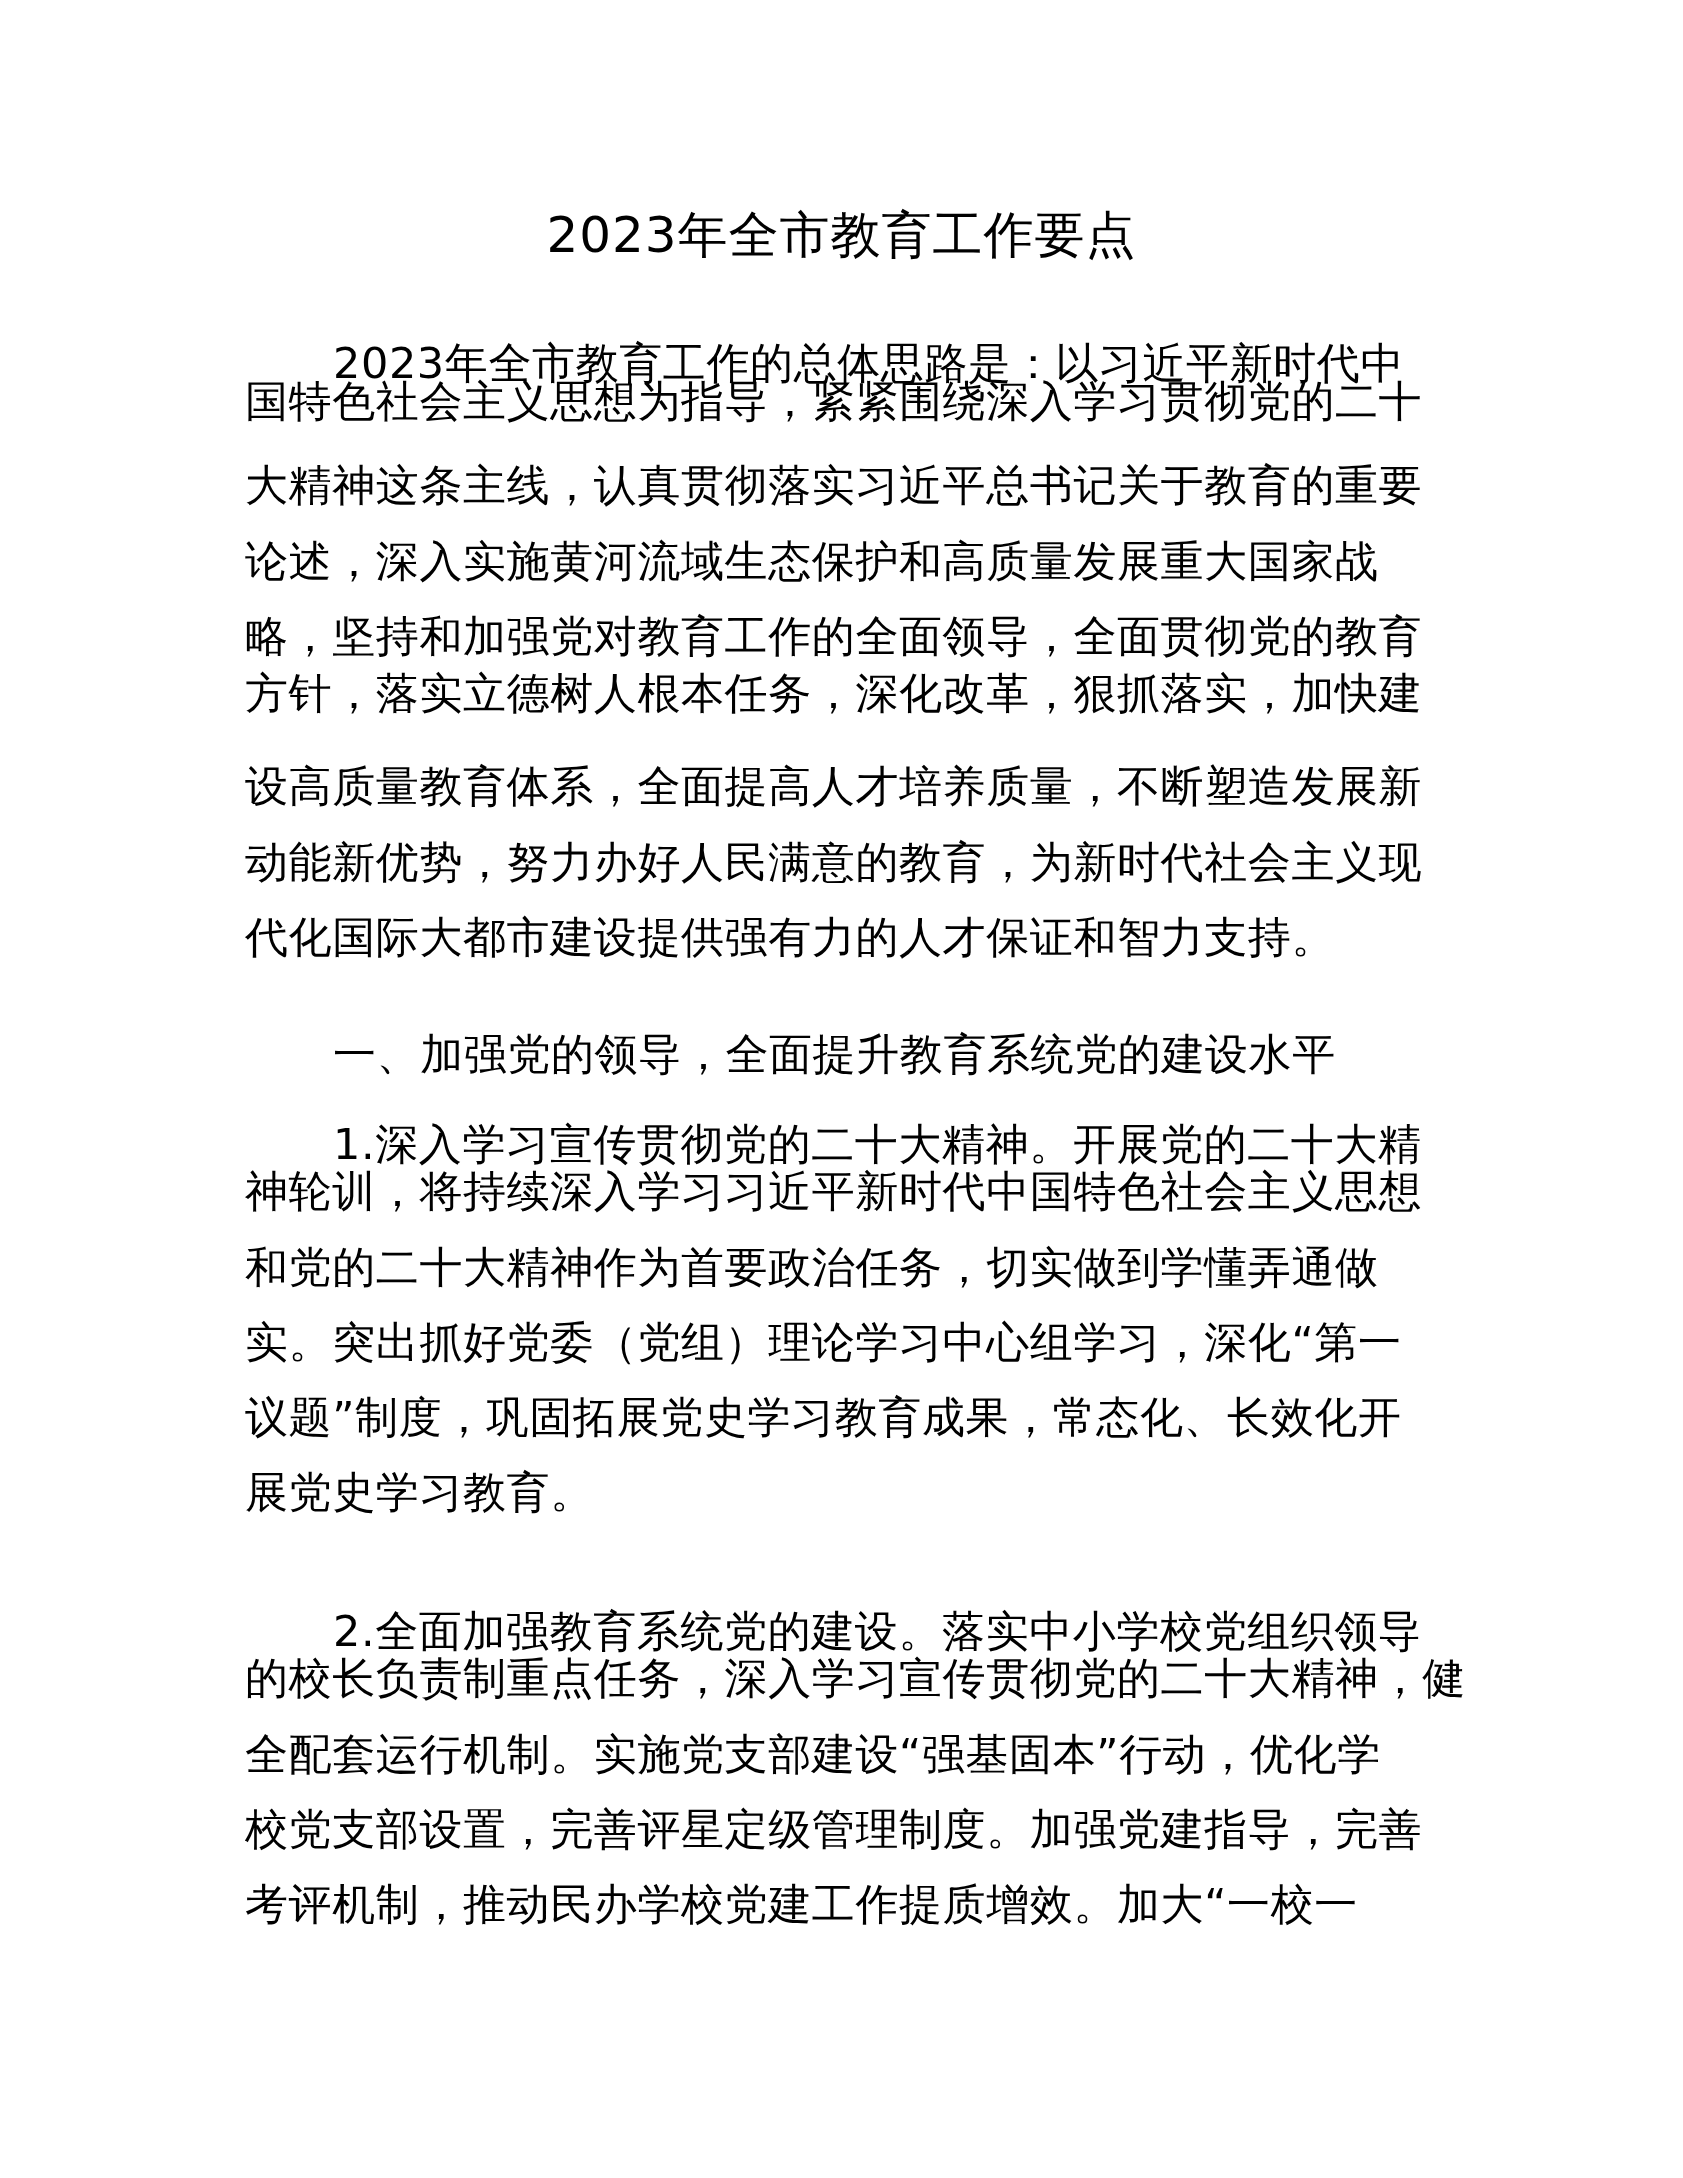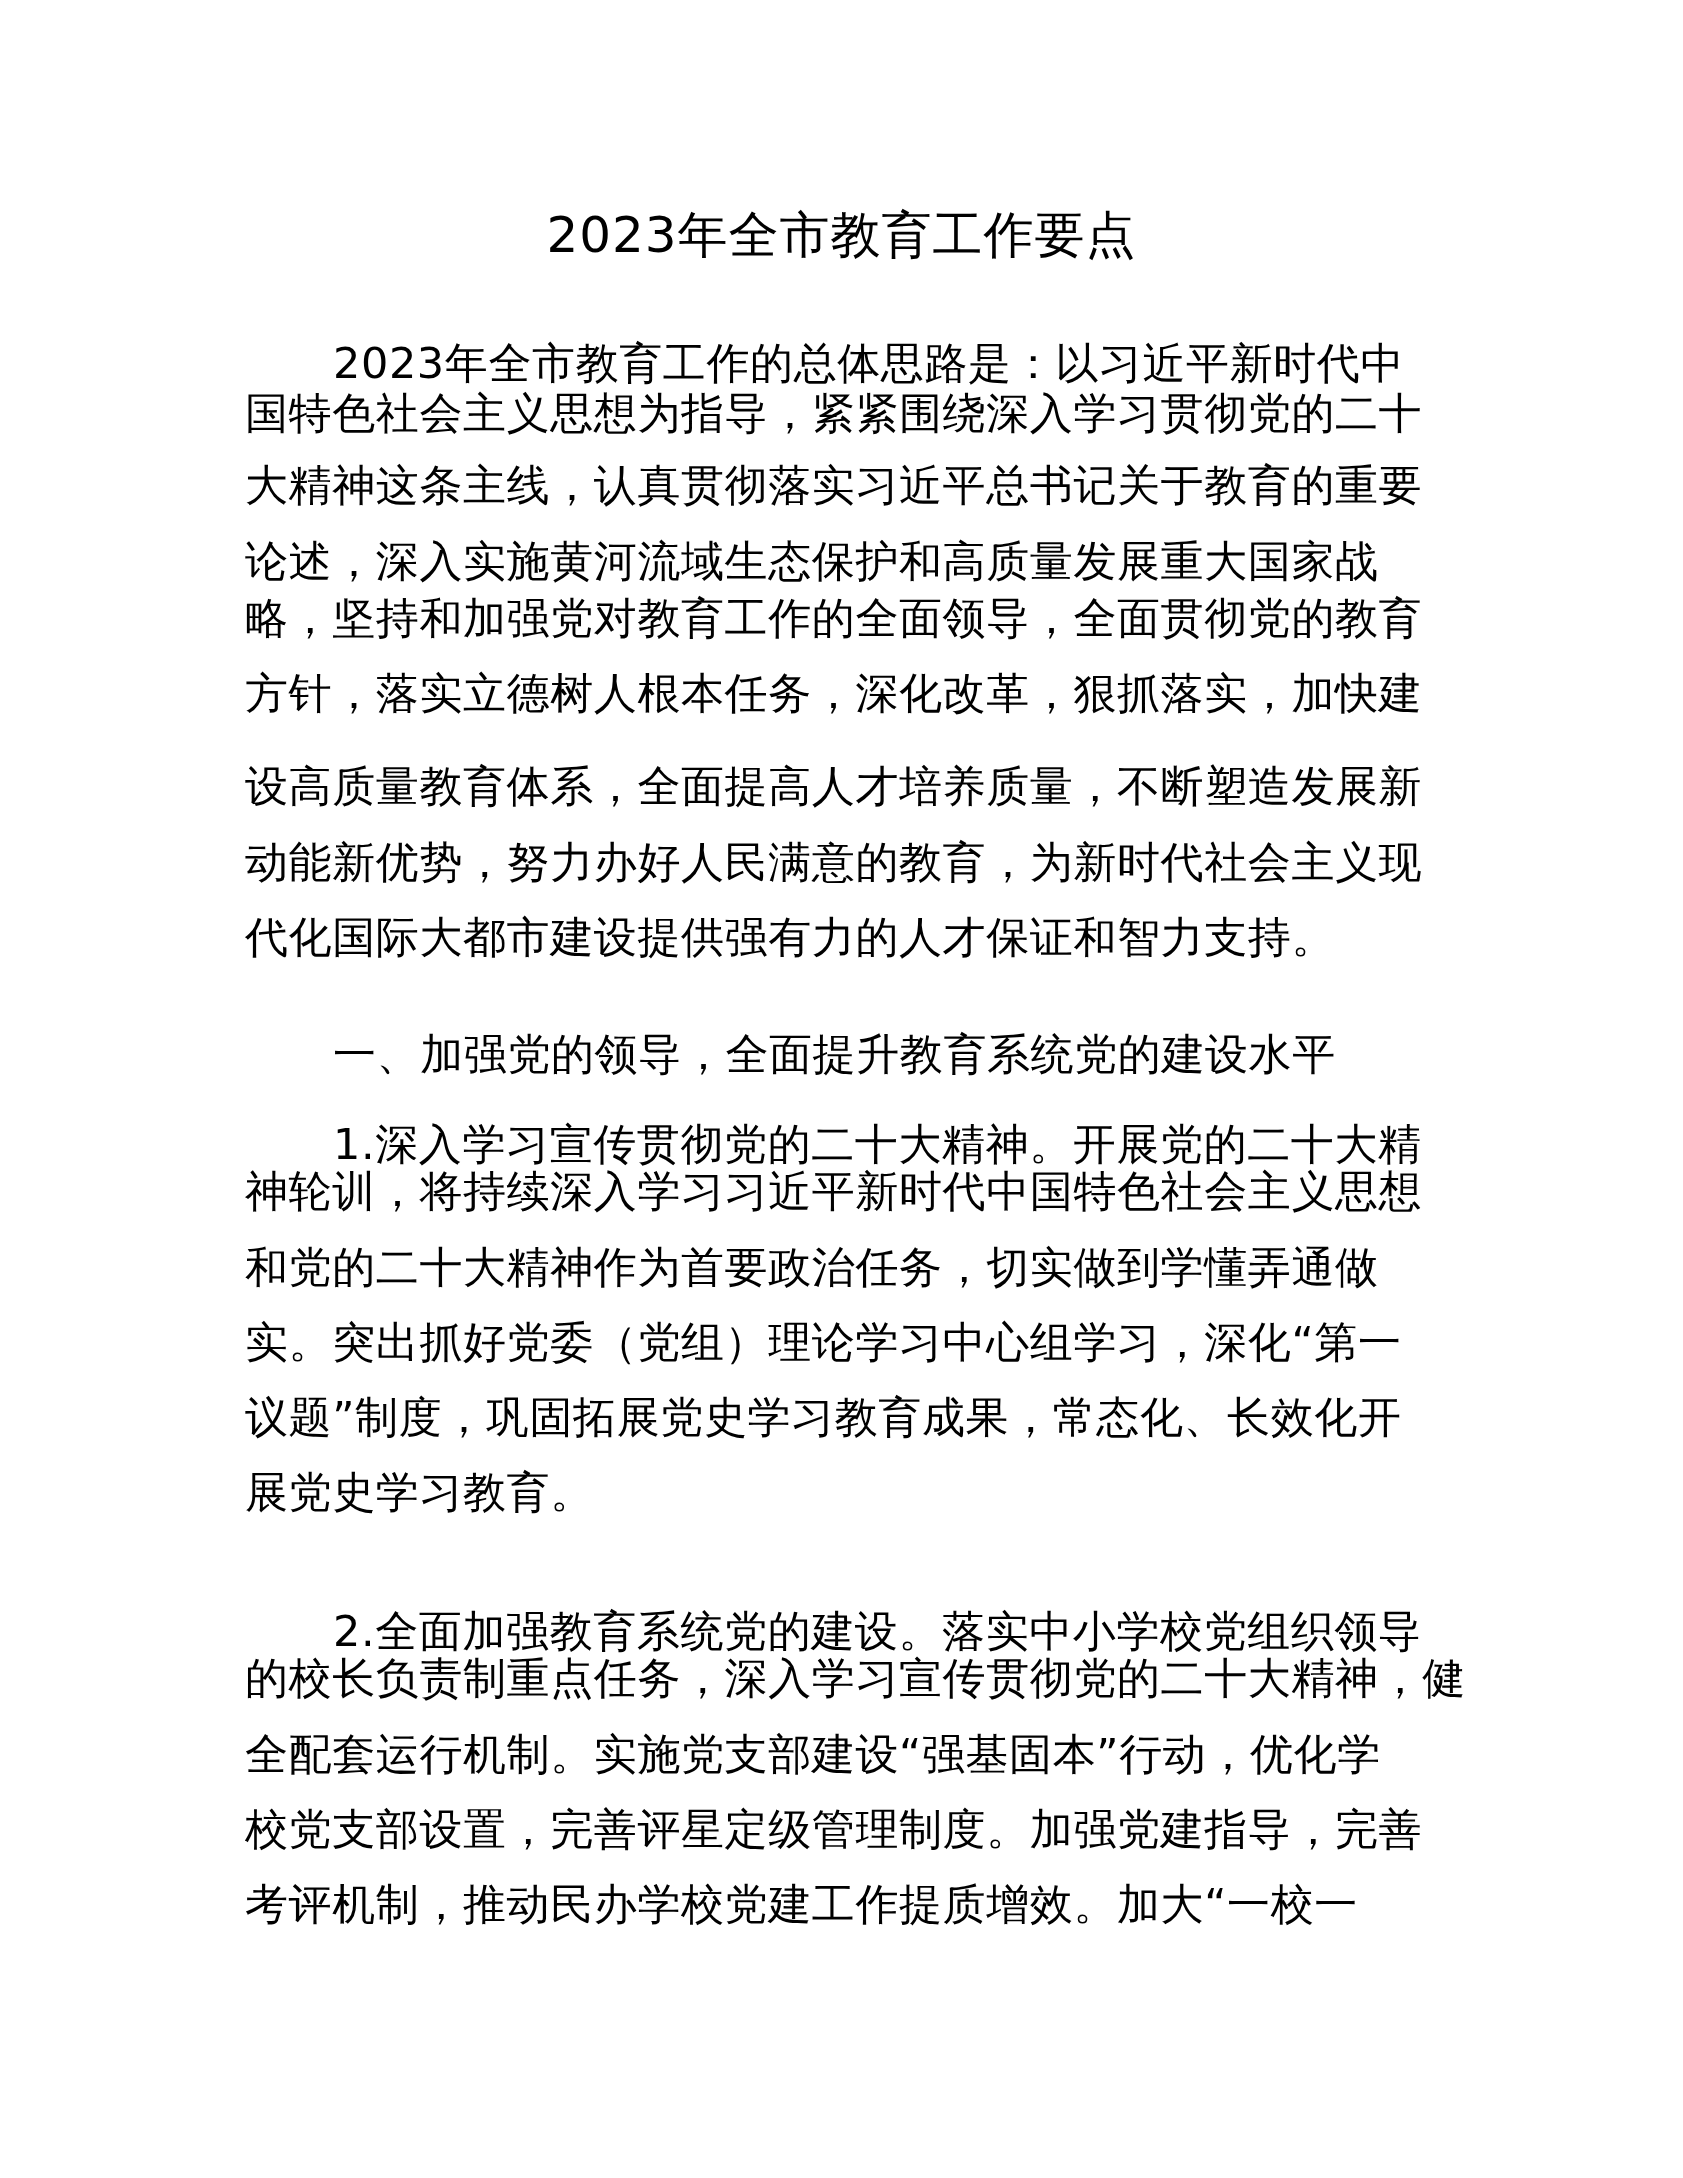--- a/index.html
+++ b/index.html
@@ -13,24 +13,24 @@
   .indent { left: 333px; margin-top: 28px; }
 </style>
 </head>
 <body>
 
 <div class="page">
   <div class="title">2023年全市教育工作要点</div>
 
   <div>
     <div class="line indent" style="top:306px">2023年全市教育工作的总体思路是：以习近平新时代中</div>
-    <div class="line" style="top:384px">国特色社会主义思想为指导，紧紧围绕深入学习贯彻党的二十</div>
+    <div class="line" style="top:372px">国特色社会主义思想为指导，紧紧围绕深入学习贯彻党的二十</div>
     <div class="line" style="top:456px">大精神这条主线，认真贯彻落实习近平总书记关于教育的重要</div>
     <div class="line" style="top:532px">论述，深入实施黄河流域生态保护和高质量发展重大国家战</div>
-    <div class="line" style="top:589px">略，坚持和加强党对教育工作的全面领导，全面贯彻党的教育</div>
+    <div class="line" style="top:607px">略，坚持和加强党对教育工作的全面领导，全面贯彻党的教育</div>
     <div class="line" style="top:664px">方针，落实立德树人根本任务，深化改革，狠抓落实，加快建</div>
     <div class="line" style="top:757px">设高质量教育体系，全面提高人才培养质量，不断塑造发展新</div>
     <div class="line" style="top:833px">动能新优势，努力办好人民满意的教育，为新时代社会主义现</div>
     <div class="line" style="top:908px">代化国际大都市建设提供强有力的人才保证和智力支持。</div>
   </div>
 
   <div>
     <div class="line indent" style="top:997px">一、加强党的领导，全面提升教育系统党的建设水平</div>
   </div>
 

